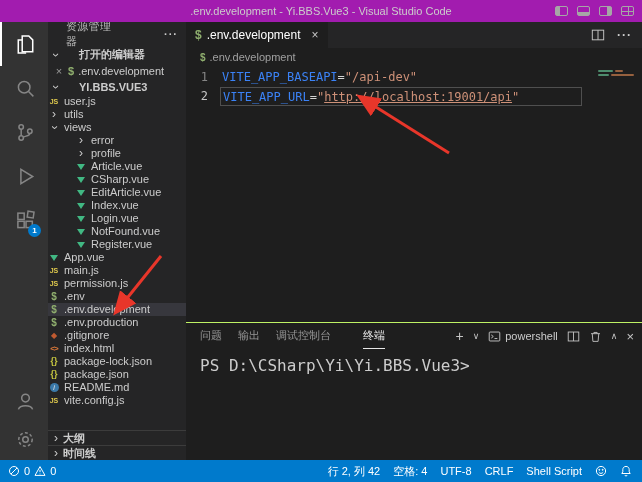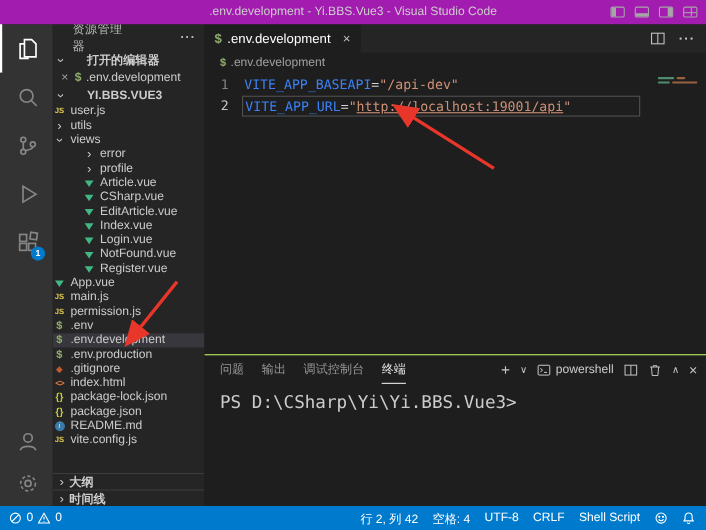--- a/index.html
+++ b/index.html
@@ -89,21 +89,21 @@
   .mm-line{display:flex;gap:2px;margin:2px 0 2px 4px;height:2px;}
   .mm-seg{height:2px;border-radius:1px;}
   .mm-teal{background:#4e8d6e;}
   .mm-orange{background:#96613f;}
 
   
   .panel{flex:0 0 138px;border-top:1px solid #bef264;display:flex;flex-direction:column;background:#1e1e1e;}
   .panel-header{height:26px;flex:0 0 26px;display:flex;align-items:center;padding:0 8px 0 14px;}
   .panel-tabs{display:flex;gap:16px;height:100%;}
   .panel-tab{font-size:11px;color:#969696;display:flex;align-items:center;border-bottom:1px solid transparent;cursor:pointer;}
-  .panel-tab.active{color:#e7e7e7;border-bottom-color:#e7e7e7;}
+  .panel-tab.active{color:#e7e7e7;border-bottom-color:#e7e7e7;margin-left:16px;}
   .panel-actions{margin-left:auto;display:flex;align-items:center;gap:9px;color:#c5c5c5;}
   .pa-plus{font-size:14px;line-height:1;cursor:pointer;}
   .pa-chev{font-size:9px;cursor:pointer;}
   .ps-item{display:flex;align-items:center;gap:4px;font-size:11px;color:#cccccc;cursor:pointer;}
   .panel-actions svg{width:13px;height:13px;stroke:currentColor;fill:none;stroke-width:1.1;}
   .pa-close{font-size:13px;cursor:pointer;}
   .terminal{padding:7px 0 0 14px;font-family:"DejaVu Sans Mono","Liberation Mono",monospace;font-size:16px;color:#cccccc;flex:1;}
 
   
   .statusbar{height:22px;flex:0 0 22px;background:#007acc;color:#ffffff;display:flex;align-items:center;padding:0 10px 0 8px;font-size:11px;}

